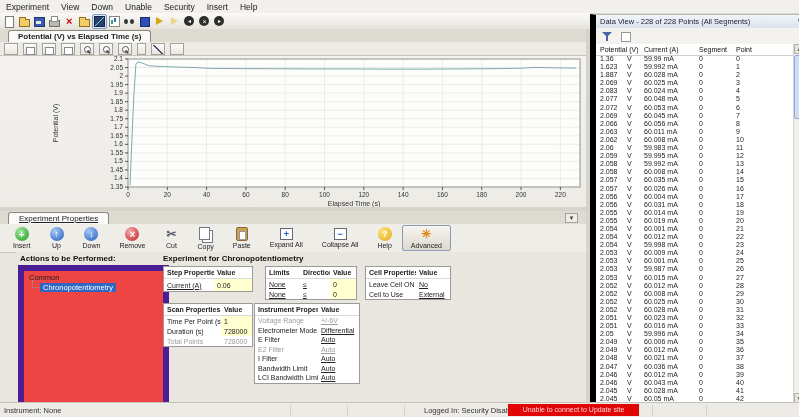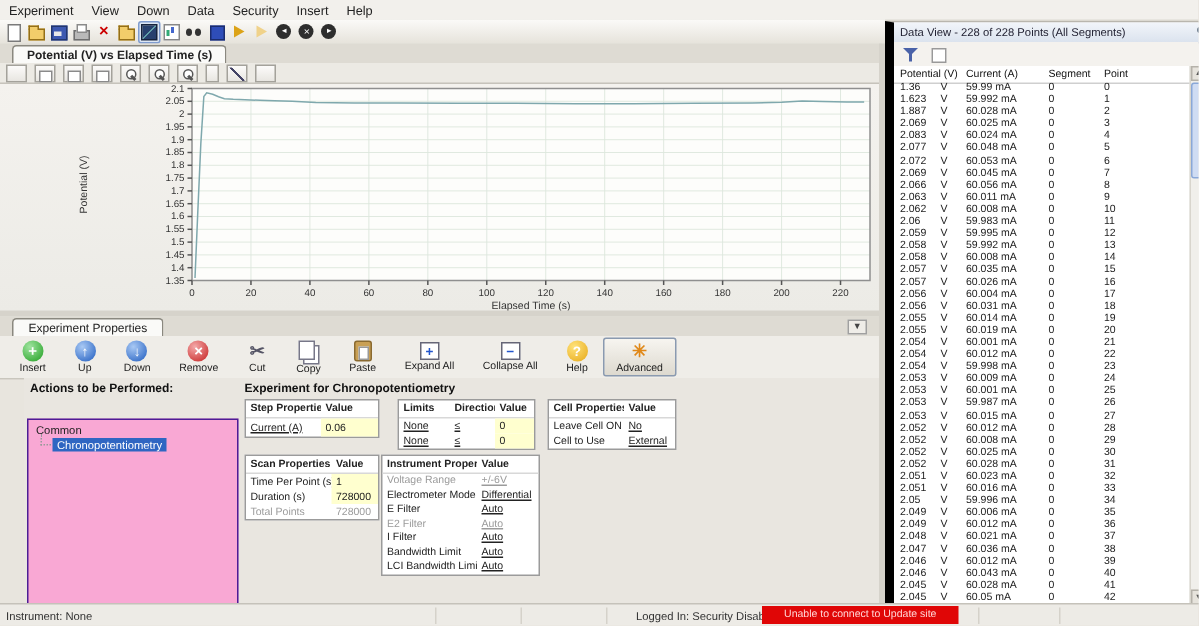--- a/index.html
+++ b/index.html
@@ -69,21 +69,21 @@
 
   
   .chart-area{position:absolute;left:0;top:55px;width:588px;height:152px;
     background:linear-gradient(#f4f2ee,#ecebe6);border-top:1px solid #c6c3bb;}
 
   
   .h-splitter{position:absolute;left:0;top:207px;width:588px;height:4px;background:#d6d3cb;}
   .props-tab-row{position:absolute;left:0;top:211px;width:588px;height:13px;background:#dedbd3;
     border-bottom:1px solid #979489;}
   .props-tab{position:absolute;left:8px;top:1px;height:12px;background:#fafaf8;border:1px solid #8a887f;
-    border-bottom:none;border-radius:3px 3px 0 0;padding:0 10px;font-size:8px;line-height:12px;}
+    border-bottom:none;border-radius:3px 3px 0 0;padding:0 10px;font-size:8px;line-height:12px;text-decoration:underline;}
   .panel-chevron{position:absolute;right:10px;top:2px;width:13px;height:10px;border:1px solid #a0a0a0;
     background:#efede8;font-size:6px;line-height:9px;text-align:center;color:#444;padding:0;}
 
   
   .action-toolbar{position:absolute;left:0;top:224px;width:588px;height:28px;background:#efede8;
     border-bottom:1px solid #c9c6bd;display:flex;align-items:center;padding-left:4px;}
   .act-btn{display:flex;flex-direction:column;align-items:center;gap:1px;padding:1px 8px;margin-right:1px;
     background:none;border:1px solid transparent;font-size:7px;color:#222;font-family:"Liberation Sans",sans-serif;}
   .act-btn.pressed{border:1px solid #8a9ab0;border-radius:2px;background:linear-gradient(#f7f5f0,#ddd9cf);}
   .act-ico{width:14px;height:14px;border-radius:50%;display:flex;align-items:center;justify-content:center;
@@ -106,21 +106,21 @@
   .expand-all-icon::before{content:"+";}
   .collapse-all-icon::before{content:"−";}
   .help-icon{background:radial-gradient(circle at 35% 30%,#ffe27a,#e6a817);}
   .help-icon::before{content:"?";font-size:9px;}
   .advanced-icon{color:#e08818;}
   .advanced-icon::before{content:"✳";font-size:12px;color:#e08818;}
 
   
   .props-content{position:absolute;left:16px;top:252px;width:588px;height:150px;background:#e9e6e0;}
   .section-header{position:absolute;top:2px;font-size:8px;font-weight:bold;color:#111;}
-  .tree-box{position:absolute;left:2px;top:13px;width:139px;height:134px;background:#f9a8d4;border:1px solid #4c1d95;margin-top:14px;}
+  .tree-box{position:absolute;left:2px;top:13px;width:139px;height:134px;background:#ef4444;border:6px solid #4c1d95;}
   .tree-root{padding:2px 0 0 5px;font-size:7.5px;}
   .tree-child{margin-left:8px;display:flex;align-items:center;height:10px;}
   .tree-elbow{width:6px;height:7px;border-left:1px dotted #999;border-bottom:1px dotted #999;margin:-4px 1px 3px 0;}
   .tree-sel{background:#2f66c2;color:#fff;font-size:7.5px;padding:0 3px;line-height:9px;}
 
   .prop-table{position:absolute;background:#fff;border:1px solid #9b9b9b;font-size:7px;}
   .pt-row{display:grid;align-items:center;}
   .pt-head{font-weight:bold;border-bottom:1px solid #d8d8d8;}
   .pt-cell{padding:1px 3px;white-space:nowrap;overflow:hidden;}
   .pt-link{text-decoration:underline;color:#222;}
@@ -181,21 +181,21 @@
 </style>
 </head>
 <body>
 
 <div id="app">
 
   <div class="menubar" id="menubar">
       <span class="menu-item">Experiment</span>
       <span class="menu-item">View</span>
       <span class="menu-item">Down</span>
-      <span class="menu-item">Data</span>
+      <span class="menu-item">Unable</span>
       <span class="menu-item">Security</span>
       <span class="menu-item">Insert</span>
       <span class="menu-item">Help</span>
     </div>
 
   <div class="toolbar" id="main-toolbar">
       <button class="tb-btn">
         <span class="tbi new-document-icon"></span>
       </button>
       <button class="tb-btn">

